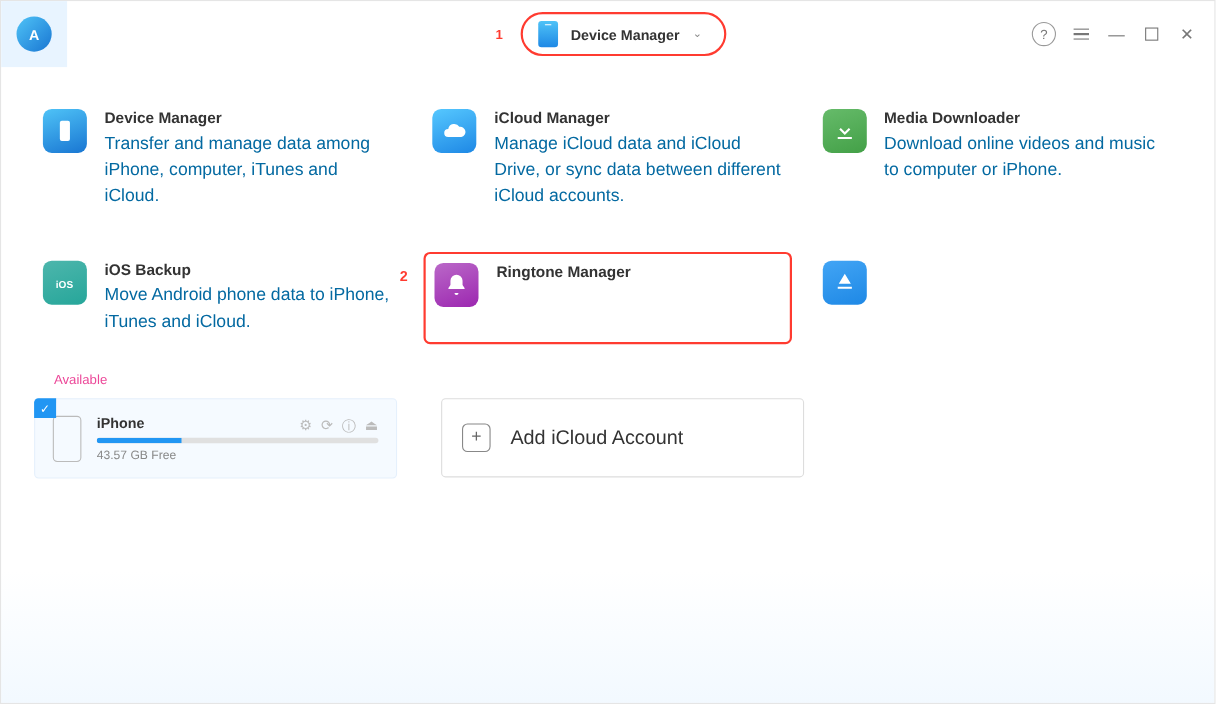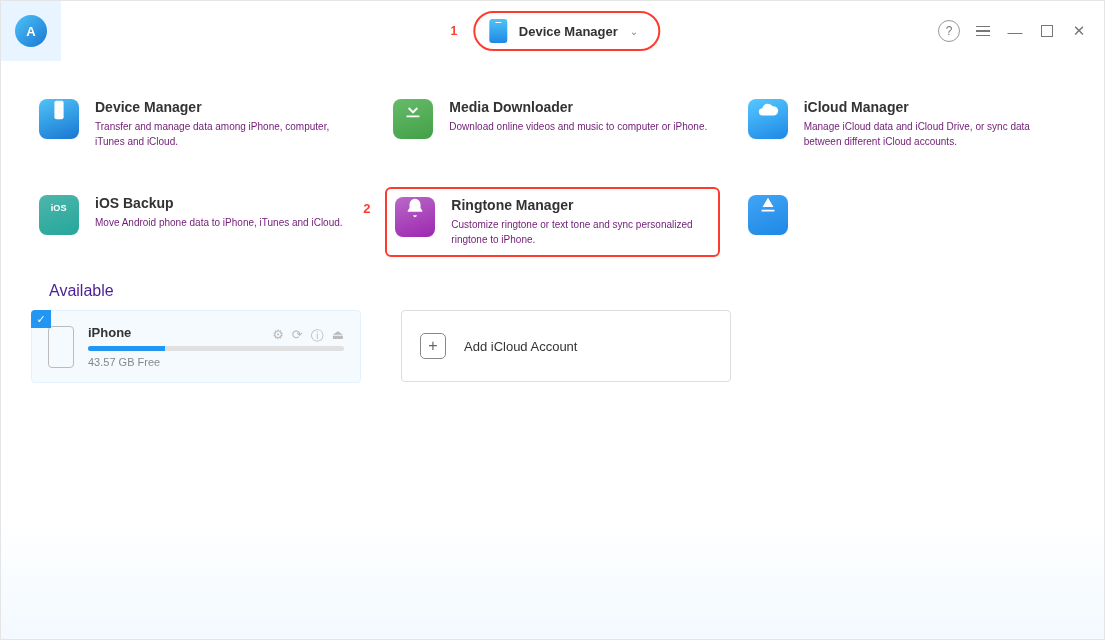--- a/index.html
+++ b/index.html
@@ -17,40 +17,40 @@
 .window-controls { display:flex; align-items:center; gap:14px; }
 .win-btn { width:18px; height:18px; display:flex; align-items:center; justify-content:center; color:#777; font-size:15px; cursor:pointer; }
 .help-btn { width:22px; height:22px; border:1.5px solid #999; border-radius:50%; display:flex; align-items:center; justify-content:center; font-size:12px; color:#777; }
 .menu-btn { display:flex; flex-direction:column; gap:3px; }
 .menu-btn span { width:14px; height:1.5px; background:#777; }
 .sq-btn { width:12px; height:12px; border:1.5px solid #777; }
 .content { padding: 30px 30px 10px 30px; }
 .grid { display:grid; grid-template-columns: repeat(3, 1fr); column-gap: 20px; row-gap: 30px; }
 .card { display:flex; gap:16px; align-items:flex-start; position:relative; padding:8px; border-radius:6px; }
 .card.highlighted { border:2px solid #ff3b30; }
-.card-icon { width:40px; height:40px; border-radius:8px; display:flex; justify-content:center; flex-shrink:0; }
+.card-icon { width:40px; height:40px; border-radius:8px; display:flex; align-items:center; justify-content:center; flex-shrink:0; }
 .card-title { font-size:14px; font-weight:600; color:#333; margin-bottom:4px; }
-.card-desc { font-size:10px; color:#701a75; line-height:1.5; }
+.card-desc { font-size:16px; color:#0369a1; line-height:1.5; }
 .callout-side { position:absolute; left:-24px; top:12px; color:#ff3b30; font-weight:bold; font-size:13px; }
-.section-label { font-size:16px; color:#4c1d95; margin:25px 0 10px 18px; }
+.section-label { font-size:12px; color:#ec4899; margin:25px 0 10px 18px; }
 .bottom-row { display:flex; gap:40px; align-items:flex-start; }
 .device-card { width:330px; border:1px solid #e5f0fc; background:#f5faff; border-radius:4px; padding:14px 16px; position:relative; }
 .device-check { position:absolute; top:-1px; left:-1px; width:20px; height:18px; background:#2196f3; border-top-left-radius:4px; display:flex; align-items:center; justify-content:center; color:#fff; font-size:11px; }
 .device-inner { display:flex; gap:14px; align-items:center; }
 .phone-icon { width:26px; height:42px; border:1.5px solid #bbb; border-radius:4px; display:flex; align-items:center; justify-content:center; color:#888; font-size:12px; }
 .device-info { flex:1; }
 .device-name { font-size:13px; font-weight:600; color:#333; margin-bottom:6px; }
 .progress-bar { width:100%; height:5px; background:#e0e0e0; border-radius:3px; overflow:hidden; margin-bottom:5px; }
 .progress-fill { height:100%; background:#2196f3; width:30%; }
 .device-free { font-size:11px; color:#888; }
 .device-actions { display:flex; gap:8px; color:#bbb; font-size:13px; }
 .device-act { cursor:pointer; }
 .add-account { width:330px; height:72px; border:1px solid #ddd; border-radius:4px; display:flex; align-items:center; gap:18px; padding:0 18px; cursor:pointer; }
 .plus-box { width:26px; height:26px; border:1.5px solid #888; border-radius:5px; display:flex; align-items:center; justify-content:center; color:#666; font-size:16px; }
-.add-label { font-size:13px; color:#333; font-weight:500; }
+.add-label { font-size:18px; color:#333; font-weight:500; }
 .wave-bg { position:absolute; bottom:0; left:0; right:0; height:120px; background: linear-gradient(180deg, rgba(230,243,255,0) 0%, rgba(230,243,255,0.5) 100%); pointer-events:none; z-index:-1; }
 .ic-phone { background:linear-gradient(160deg,#4fc3f7,#1976d2); }
 .ic-cloud { background:linear-gradient(160deg,#56c8ff,#1e88e5); }
 .ic-backup { background:linear-gradient(160deg,#4dd0e1,#00acc1); }
 .ic-air { background:linear-gradient(160deg,#4dd0e1,#00bcd4); }
 .ic-ios { background:linear-gradient(160deg,#4db6ac,#26a69a); }
 .ic-ring { background:linear-gradient(160deg,#ba68c8,#9c27b0); }
 .ic-media { background:linear-gradient(160deg,#66bb6a,#43a047); }
 .ic-itunes { background:linear-gradient(160deg,#ce93d8,#ab47bc); }
 .ic-app { background:linear-gradient(160deg,#42a5f5,#1e88e5); }
@@ -93,39 +93,39 @@
           <svg viewBox="0 0 24 24">
             <rect x="7" y="2" width="10" height="20" rx="2"></rect>
           </svg>
         </div>
       <div>
           <div class="card-title">Device Manager</div>
           <div class="card-desc">Transfer and manage data among iPhone, computer, iTunes and iCloud.</div>
         </div>
     </div>
     <div class="card">
+      <div class="card-icon ic-cloud">
+          <svg viewBox="0 0 24 24">
+            <path d="M19 18H6a4 4 0 010-8 6 6 0 0111-2 4 4 0 012 10z"></path>
+          </svg>
+        </div>
+      <div>
+          <div class="card-title">iCloud Manager</div>
+          <div class="card-desc">Manage iCloud data and iCloud Drive, or sync data between different iCloud accounts.</div>
+        </div>
+    </div>
+    <div class="card">
       <div class="card-icon ic-media">
           <svg viewBox="0 0 24 24">
             <path d="M12 3v10l-4-4-1.5 1.5L12 16l5.5-5.5L16 9l-4 4V3h0zM5 18h14v2H5z"></path>
           </svg>
         </div>
       <div>
           <div class="card-title">Media Downloader</div>
           <div class="card-desc">Download online videos and music to computer or iPhone.</div>
-        </div>
-    </div>
-    <div class="card">
-      <div class="card-icon ic-cloud">
-          <svg viewBox="0 0 24 24">
-            <path d="M19 18H6a4 4 0 010-8 6 6 0 0111-2 4 4 0 012 10z"></path>
-          </svg>
-        </div>
-      <div>
-          <div class="card-title">iCloud Manager</div>
-          <div class="card-desc">Manage iCloud data and iCloud Drive, or sync data between different iCloud accounts.</div>
         </div>
     </div>
     <div class="card">
       <div class="card-icon ic-ios">
           <svg viewBox="0 0 24 24">
             <text x="3" y="17" font-size="10" fill="#fff" font-weight="bold">iOS</text>
           </svg>
         </div>
       <div>
           <div class="card-title">iOS Backup</div>
@@ -134,21 +134,20 @@
     </div>
     <div class="card highlighted">
       <span class="callout-side">2</span>
       <div class="card-icon ic-ring">
           <svg viewBox="0 0 24 24">
             <path d="M12 2a6 6 0 00-6 6v4l-2 3v1h16v-1l-2-3V8a6 6 0 00-6-6zm0 20a2 2 0 002-2h-4a2 2 0 002 2z"></path>
           </svg>
         </div>
       <div>
           <div class="card-title">Ringtone Manager</div>
-          <div class="card-desc">Customize ringtone or text tone and sync personalized ringtone to iPhone.</div>
         </div>
     </div>
     <div class="card">
       <div class="card-icon ic-app">
           <svg viewBox="0 0 24 24">
             <path d="M12 3l6 10H6l6-10zm-7 13h14v2H5z"></path>
           </svg>
         </div>
     </div>
   </div>

